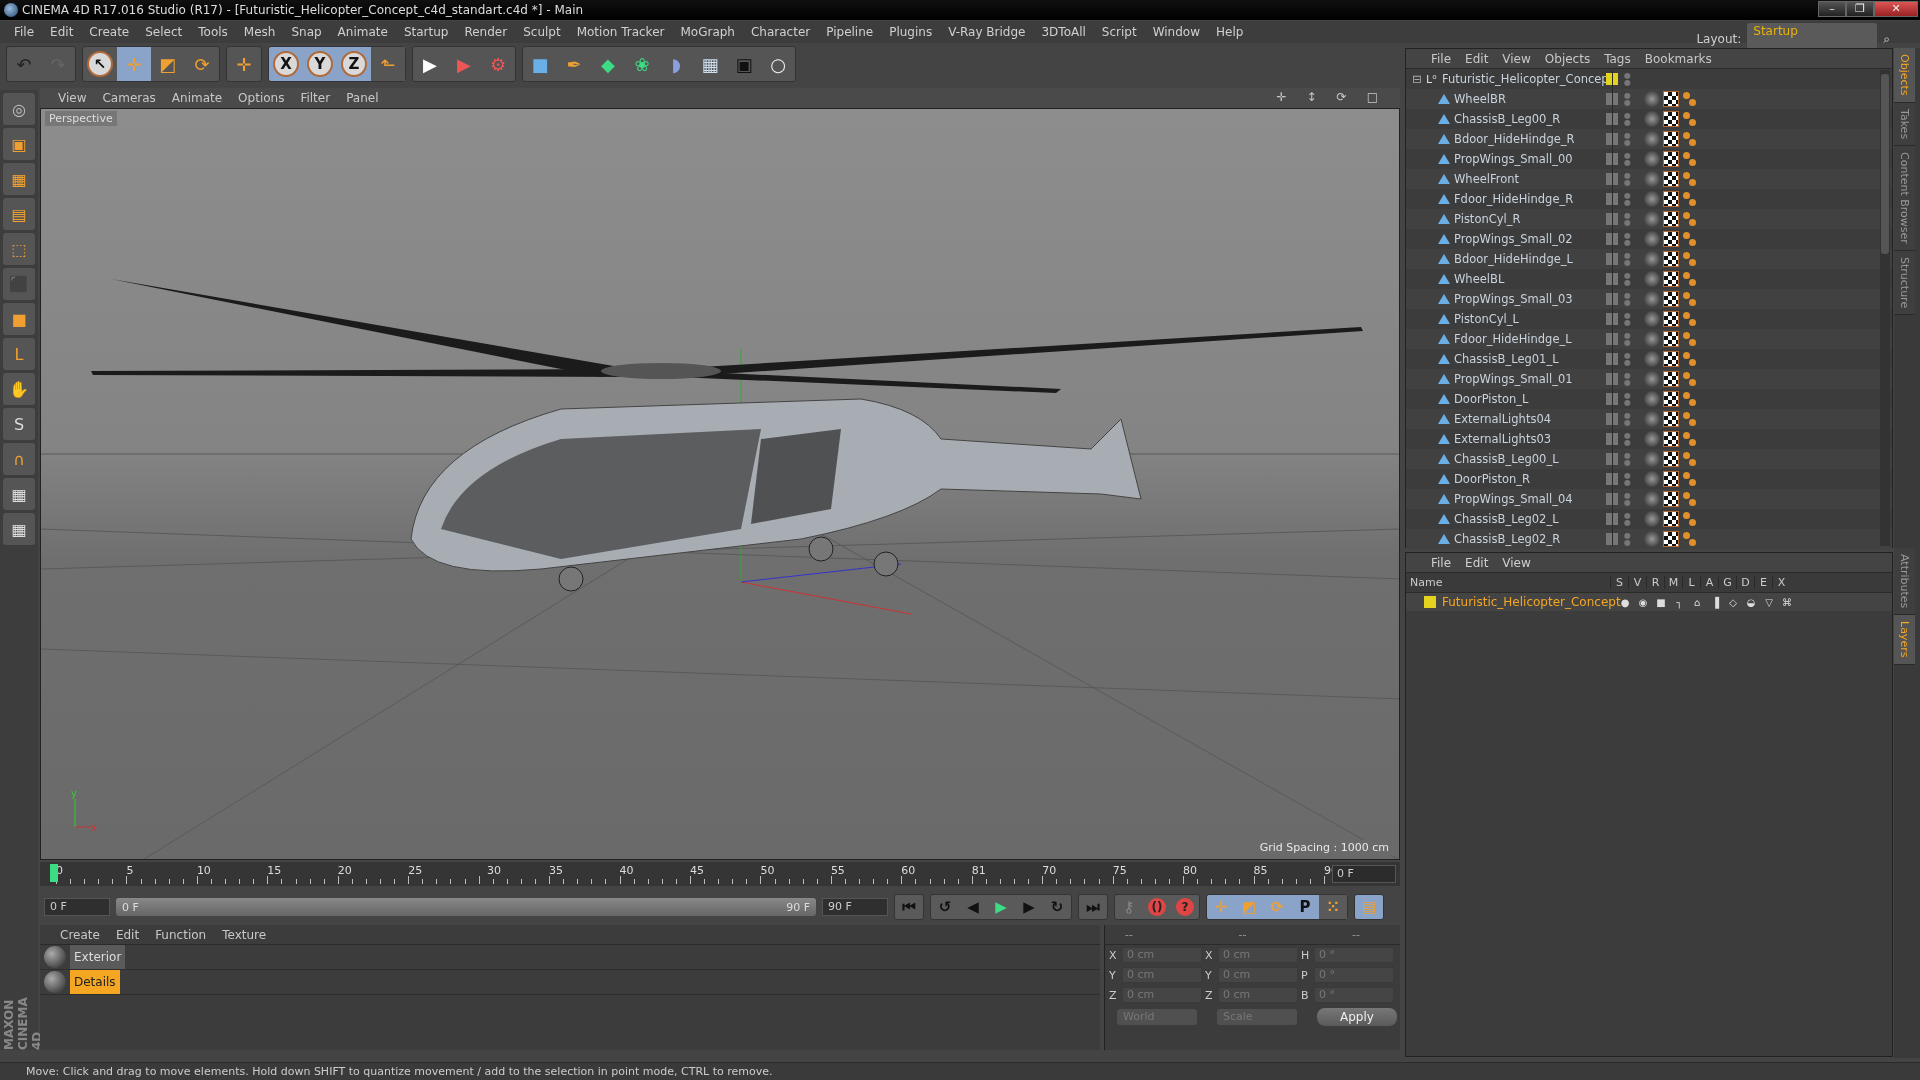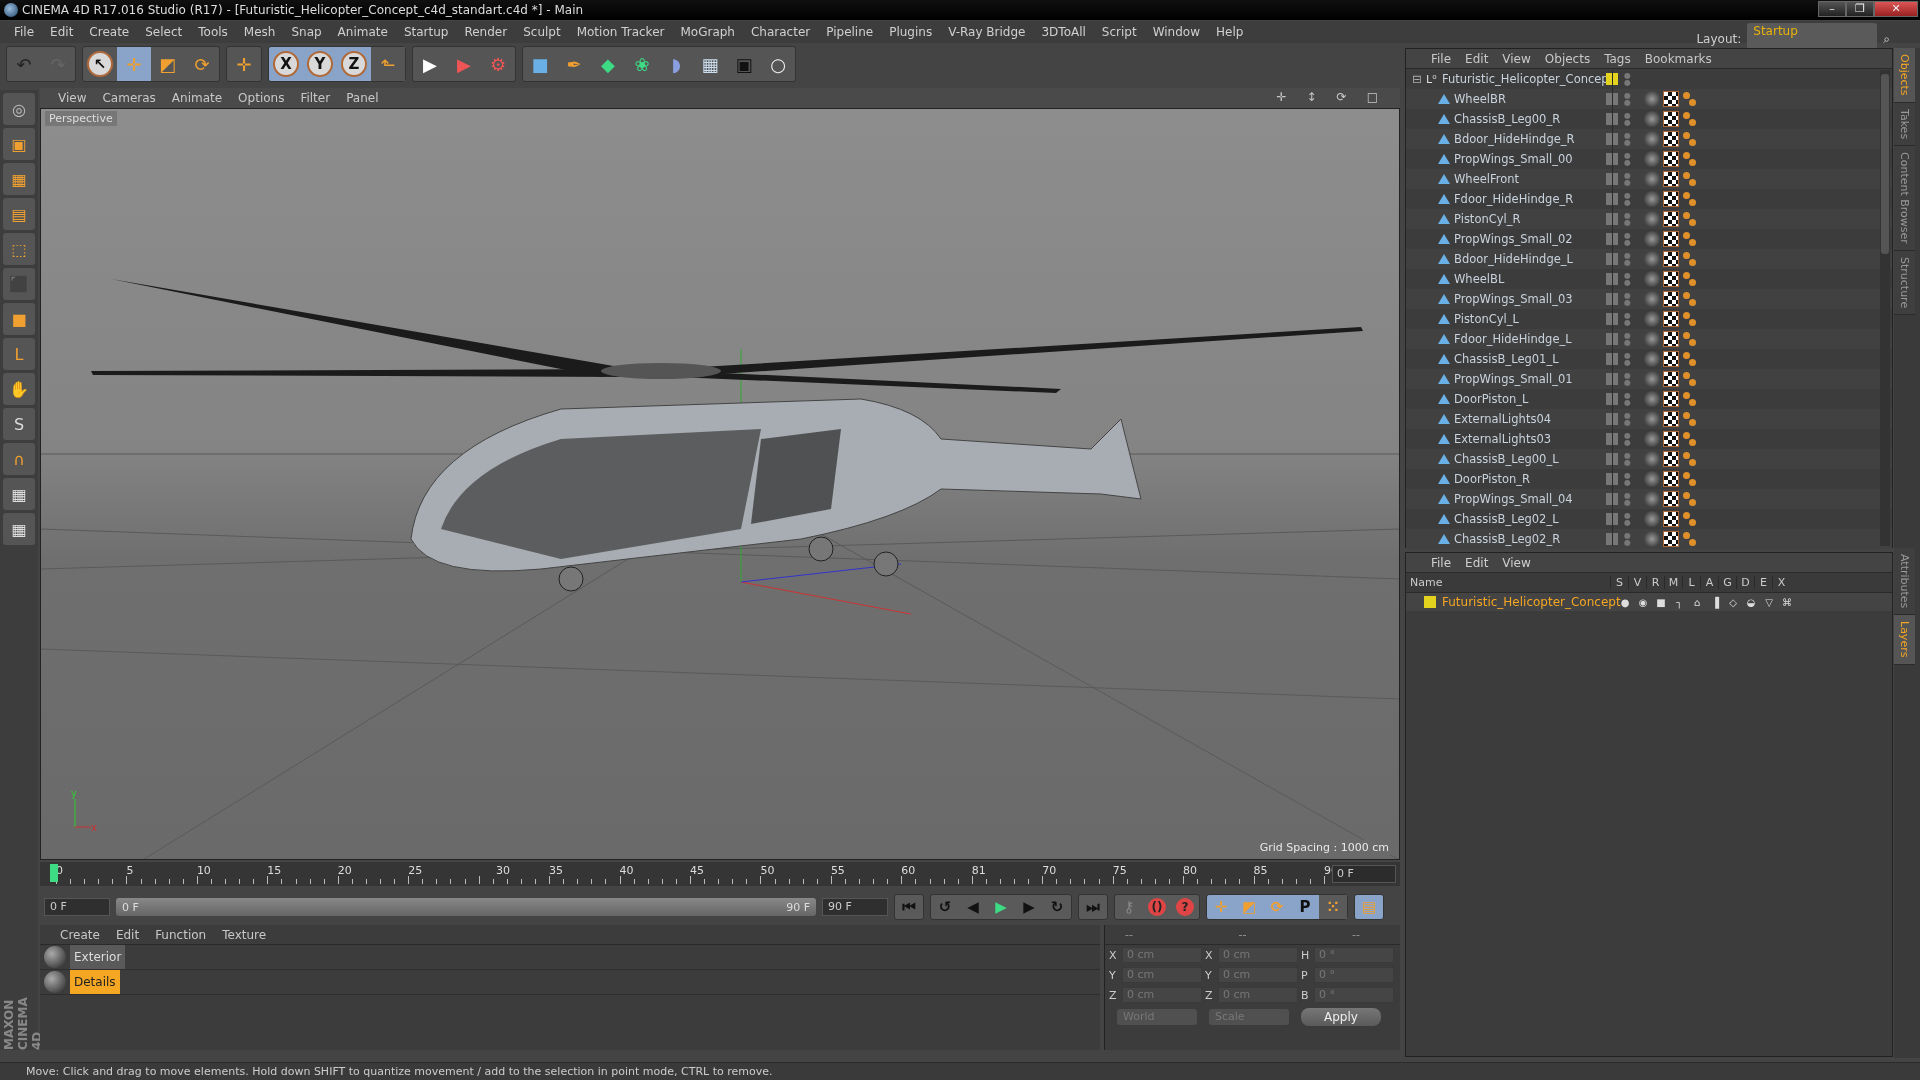--- a/index.html
+++ b/index.html
@@ -49,21 +49,21 @@
 #matmenu span{margin:0 8px;color:#c8c8c8;font-size:12px}
 .matrow{height:25px;display:flex;align-items:center;border-bottom:1px solid #2e2e2e}
 .matball{width:22px;height:22px;border-radius:50%;background:radial-gradient(circle at 35% 35%,#aaa,#222);margin:0 4px}
 .matname{height:24px;line-height:24px;padding:0 4px;background:#5a5a5a;color:#ddd;font-size:12px}
 .matname.active{background:#f5a623;color:#222}
 #coords{left:1104px;top:925px;width:296px;height:125px;background:#3c3c3c;border-left:1px solid #222}
 #coords-head{height:20px;display:flex;align-items:center;justify-content:space-between;padding:0 40px 0 20px;color:#999;border-bottom:1px solid #2a2a2a}
 .crow{display:flex;align-items:center;height:20px;padding-left:4px;gap:3px}
 .crow .lbl{width:10px;color:#ccc;font-size:11px}
 .crow .cf{width:80px;height:16px;background:#454545;border:1px solid #3a3a3a;color:#777;font-size:11px;line-height:14px;padding-left:4px}
-.crow2{display:flex;align-items:center;gap:12px;padding-left:12px;height:24px}
+.crow2{display:flex;align-items:center;gap:20px;padding-left:12px;height:24px}
 .dd{width:80px;height:16px;background:#505050;border-radius:3px;color:#777;font-size:11px;line-height:16px;padding-left:6px}
 .applybtn{width:80px;height:18px;background:linear-gradient(#777,#5a5a5a);border-radius:8px;color:#eee;font-size:12px;text-align:center;line-height:18px}
 #statusbar{left:0;top:1062px;width:1920px;height:18px;background:#3a3a3a;color:#ccc;font-size:11px;line-height:18px;padding-left:26px;border-top:1px solid #2a2a2a}
 #objmgr{left:1405px;top:48px;width:488px;height:500px;background:#3c3c3c;border:1px solid #222}
 #objmenu{height:20px;display:flex;align-items:center;padding-left:18px;background:#444;border-bottom:1px solid #2a2a2a}
 #objmenu span{margin:0 7px;color:#c8c8c8;font-size:12px}
 .objrow{height:20px;display:flex;align-items:center;position:relative;font-size:11.5px}
 .objrow:nth-child(even){background:#414141}
 .objrow .name{position:absolute;left:48px;color:#c9d3dd}
 .tri{position:absolute;left:32px;width:0;height:0;border-left:6px solid transparent;border-right:6px solid transparent;border-bottom:10px solid #6ab0e6;top:5px}
@@ -249,21 +249,21 @@
 </div>
 
 <div id="timeline" class="abs">
   <div id="tl-ticks">
       <span class="tick-label" style="left: 0px;">0</span>
       <span class="tick-label" style="left: 70.4444px;">5</span>
       <span class="tick-label" style="left: 140.889px;">10</span>
       <span class="tick-label" style="left: 211.333px;">15</span>
       <span class="tick-label" style="left: 281.778px;">20</span>
       <span class="tick-label" style="left: 352.222px;">25</span>
-      <span class="tick-label" style="left: 440px;">30</span>
+      <span class="tick-label" style="left: 431px;">30</span>
       <span class="tick-label" style="left: 493.111px;">35</span>
       <span class="tick-label" style="left: 563.556px;">40</span>
       <span class="tick-label" style="left: 634px;">45</span>
       <span class="tick-label" style="left: 704.444px;">50</span>
       <span class="tick-label" style="left: 774.889px;">55</span>
       <span class="tick-label" style="left: 845.333px;">60</span>
       <span class="tick-label" style="left: 915.778px;">81</span>
       <span class="tick-label" style="left: 986.222px;">70</span>
       <span class="tick-label" style="left: 1056.67px;">75</span>
       <span class="tick-label" style="left: 1127.11px;">80</span>

